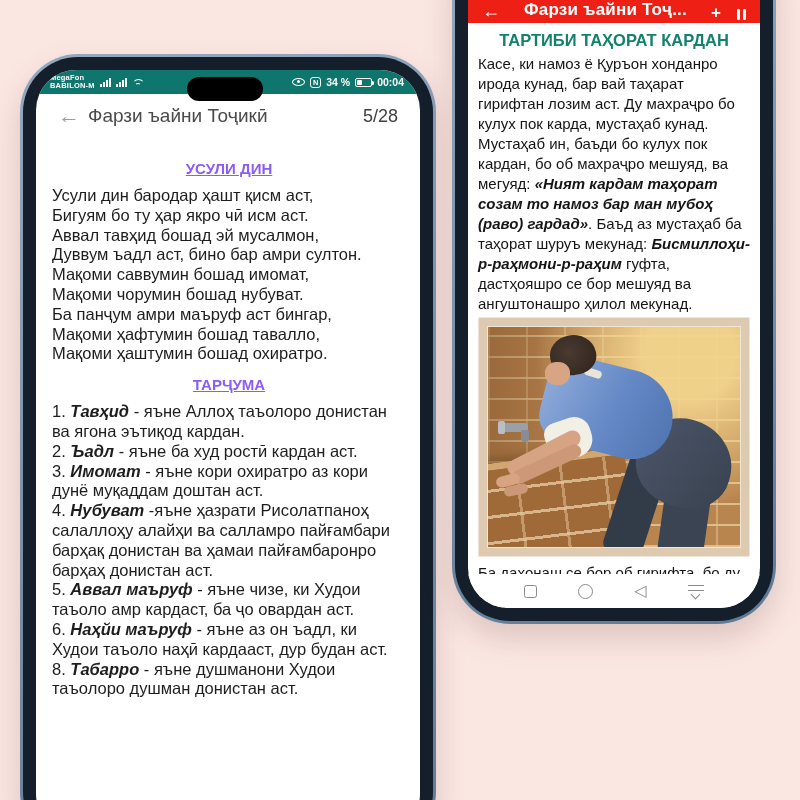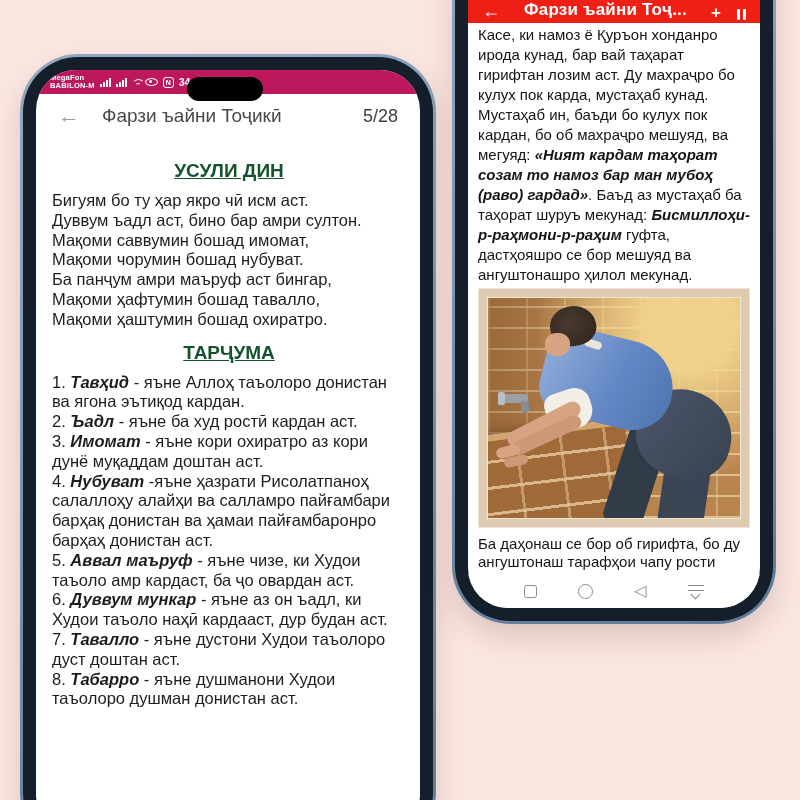--- a/index.html
+++ b/index.html
@@ -6,43 +6,43 @@
   body{font-family:"Liberation Sans",sans-serif;}
   .stage{position:relative;width:800px;height:800px;overflow:hidden;background:#fbe7e2;}
 
   
   .phone{position:absolute;border-radius:58px;background:linear-gradient(160deg,#93a9c0,#5f7a96);padding:3px;box-shadow:0 14px 30px rgba(90,40,40,.18);}
   .frame{background:#141f2b;border-radius:55px;padding:13px;height:100%;box-sizing:border-box;}
   .screen{background:#ffffff;border-radius:40px;height:100%;overflow:hidden;position:relative;box-sizing:border-box;}
 
   
   .phone-left{left:20px;top:54px;width:410px;height:790px;}
-  .statusbar{background:#be185d;height:22px;display:flex;align-items:center;padding:1px 16px 1px 14px;color:#fff;}
+  .statusbar{background:#0f766e;height:22px;display:flex;justify-content:space-between;align-items:center;padding:1px 16px 1px 14px;color:#fff;}
   .sb-left{display:flex;align-items:center;gap:5px;}
   .carrier{font-size:7.5px;line-height:8px;font-weight:600;letter-spacing:.2px;}
   .bars{display:flex;align-items:flex-end;gap:1px;height:9px;}
   .bars i{display:block;width:2px;background:#fff;border-radius:.5px;}
   .b1{height:3px}.b2{height:5px}.b3{height:7px}.b4{height:9px}
   .wifi{position:relative;width:13px;height:10px;overflow:hidden;}
   .wifi:before{content:"";position:absolute;left:0;top:2px;width:11px;height:11px;border:1.6px solid #fff;border-color:#fff transparent transparent transparent;border-radius:50%;}
   .wifi:after{content:"";position:absolute;left:3.5px;top:5.5px;width:4px;height:4px;border:1.4px solid #fff;border-color:#fff transparent transparent transparent;border-radius:50%;}
   .sb-right{display:flex;align-items:center;gap:5px;font-size:10.5px;font-weight:600;}
   .eye{width:13px;height:8px;border:1.3px solid #fff;border-radius:50%;position:relative;box-sizing:border-box;}
   .eye:after{content:"";position:absolute;left:3.6px;top:1.4px;width:3px;height:3px;background:#fff;border-radius:50%;}
   .nfc{width:11px;height:11px;border:1.2px solid #fff;border-radius:3px;box-sizing:border-box;display:flex;align-items:center;justify-content:center;font-size:7.5px;font-weight:700;}
   .batt{width:17px;height:9px;border:1px solid #fff;border-radius:2px;position:relative;box-sizing:border-box;}
   .batt i{position:absolute;left:1px;top:1px;bottom:1px;width:5px;background:#fff;border-radius:1px;}
   .batt:after{content:"";position:absolute;right:-3px;top:2px;width:2px;height:4px;background:#fff;border-radius:0 1.5px 1.5px 0;}
   .notch{position:absolute;top:7px;left:151px;width:76px;height:24px;background:#000;border-radius:13px;}
   .appbar-l{height:44px;display:flex;align-items:center;padding:0 22px;}
   .back-l{color:#9b9b9b;font-size:22px;line-height:22px;}
-  .title-l{margin-left:22px;font-size:19px;color:#4a4a4a;font-weight:500;flex:1;}
+  .title-l{margin-left:8px;font-size:19px;color:#4a4a4a;font-weight:500;flex:1;}
   .pages-l{font-size:18px;color:#404040;font-weight:500;}
   .content-l{padding:12px 14px 0 16px;color:#1d1d1d;}
-  .h-red{color:#14532d;font-weight:700;font-size:19px;text-align:center;text-decoration:underline;margin:10px 0 9px;}
+  .h-red{color:#8b5cf6;font-weight:700;font-size:15px;text-align:center;text-decoration:underline;margin:10px 0 9px;}
   .h-red.second{margin-top:12px;}
   .poem-line,.li{font-size:16.5px;line-height:19.8px;}
   .li .term{font-weight:700;font-style:italic;}
 
   
   .phone-right{left:452px;top:-72px;width:318px;height:690px;}
   .appbar-r{background:#ee2016;height:76px;display:flex;align-items:flex-end;padding:0 14px 3px 14px;color:#fff;}
   .back-r{font-size:18px;line-height:18px;color:#fff;}
   .title-r{flex:1;text-align:center;font-size:17px;font-weight:700;letter-spacing:.2px;}
   .plus{font-size:17px;font-weight:600;margin-right:16px;line-height:15px;}
@@ -133,37 +133,38 @@
         <div class="notch"></div>
 
         <div class="appbar-l">
           <span class="back-l">←</span>
           <span class="title-l">Фарзи ъайни Тоҷикӣ</span>
           <span class="pages-l">5/28</span>
         </div>
 
         <div class="content-l">
           <div class="h-red">УСУЛИ ДИН</div>
+          <div class="poem-line">Усули дин бародар ҳашт қисм аст,</div>
           <div class="poem-line">Бигуям бо ту ҳар якро чӣ исм аст.</div>
+          <div class="poem-line">Аввал тавҳид бошад эй мусалмон,</div>
           <div class="poem-line">Дуввум ъадл аст, бино бар амри султон.</div>
           <div class="poem-line">Мақоми саввумин бошад имомат,</div>
           <div class="poem-line">Мақоми чорумин бошад нубуват.</div>
           <div class="poem-line">Ба панҷум амри маъруф аст бингар,</div>
           <div class="poem-line">Мақоми ҳафтумин бошад тавалло,</div>
           <div class="poem-line">Мақоми ҳаштумин бошад охиратро.</div>
 
           <div class="h-red second">ТАРҶУМА</div>
 
           <div class="li"><span>1. </span><span class="term">Тавҳид</span><span> - яъне Аллоҳ таъолоро донистан ва ягона эътиқод кардан.</span></div>
           <div class="li"><span>2. </span><span class="term">Ъадл</span><span> - яъне ба худ ростӣ кардан аст.</span></div>
           <div class="li"><span>3. </span><span class="term">Имомат</span><span> - яъне кори охиратро аз кори дунё муқаддам доштан аст.</span></div>
           <div class="li"><span>4. </span><span class="term">Нубуват</span><span> -яъне ҳазрати Рисолатпаноҳ салаллоҳу алайҳи ва салламро пайғамбари барҳақ донистан ва ҳамаи пайғамбаронро барҳаҳ донистан аст.</span></div>
           <div class="li"><span>5. </span><span class="term">Аввал маъруф</span><span> - яъне чизе, ки Худои таъоло амр кардаст, ба ҷо овардан аст.</span></div>
-          <div class="li"><span>6. </span><span class="term">Дуввум мункар</span><span> - яъне аз он ъадл, ки Худои таъоло наҳӣ кардааст, дур будан аст.</span></div>
-          <div class="li"><span>7. </span><span class="term">Тавалло</span><span> - яъне дустони Худои таъолоро дуст доштан аст.</span></div>
+          <div class="li"><span>6. </span><span class="term">Наҳйи маъруф</span><span> - яъне аз он ъадл, ки Худои таъоло наҳӣ кардааст, дур будан аст.</span></div>
           <div class="li"><span>8. </span><span class="term">Табарро</span><span> - яъне душманони Худои таъолоро душман донистан аст.</span></div>
         </div>
 
       </div>
     </div>
   </div>
 
   <div class="phone phone-right">
     <div class="frame">
       <div class="screen">
@@ -172,20 +173,21 @@
           <span class="back-r">←</span>
           <span class="title-r">Фарзи ъайни Тоҷ...</span>
           <span class="plus">+</span>
           <span class="pause">
               <i></i>
               <i></i>
             </span>
         </div>
 
         <div class="content-r">
+          <div class="h-green">ТАРТИБИ ТАҲОРАТ КАРДАН</div>
           <p class="para"><span>Касе, ки намоз ё Қуръон хонданро ирода кунад, бар вай таҳарат гирифтан лозим аст. Ду махраҷро бо кулух пок карда, мустаҳаб кунад. Мустаҳаб ин, баъди бо кулух пок кардан, бо об махраҷро мешуяд, ва мегуяд: </span><span class="bi">«Ният кардам таҳорат созам то намоз бар ман мубоҳ (раво) гардад»</span><span>. Баъд аз мустаҳаб ба таҳорат шуруъ мекунад: </span><span class="bi">Бисмиллоҳи-р-раҳмони-р-раҳим</span><span> гуфта, дастҳояшро се бор мешуяд ва ангуштонашро ҳилол мекунад.</span></p>
 
           <div class="photo">
             <div class="photo-inner">
               <div class="ph-wall"></div>
               <div class="ph-faucet"></div>
               <div class="ph-ledge"></div>
               <div class="ph-leg-back"></div>
               <div class="ph-leg-front"></div>
               <div class="ph-hips"></div>

